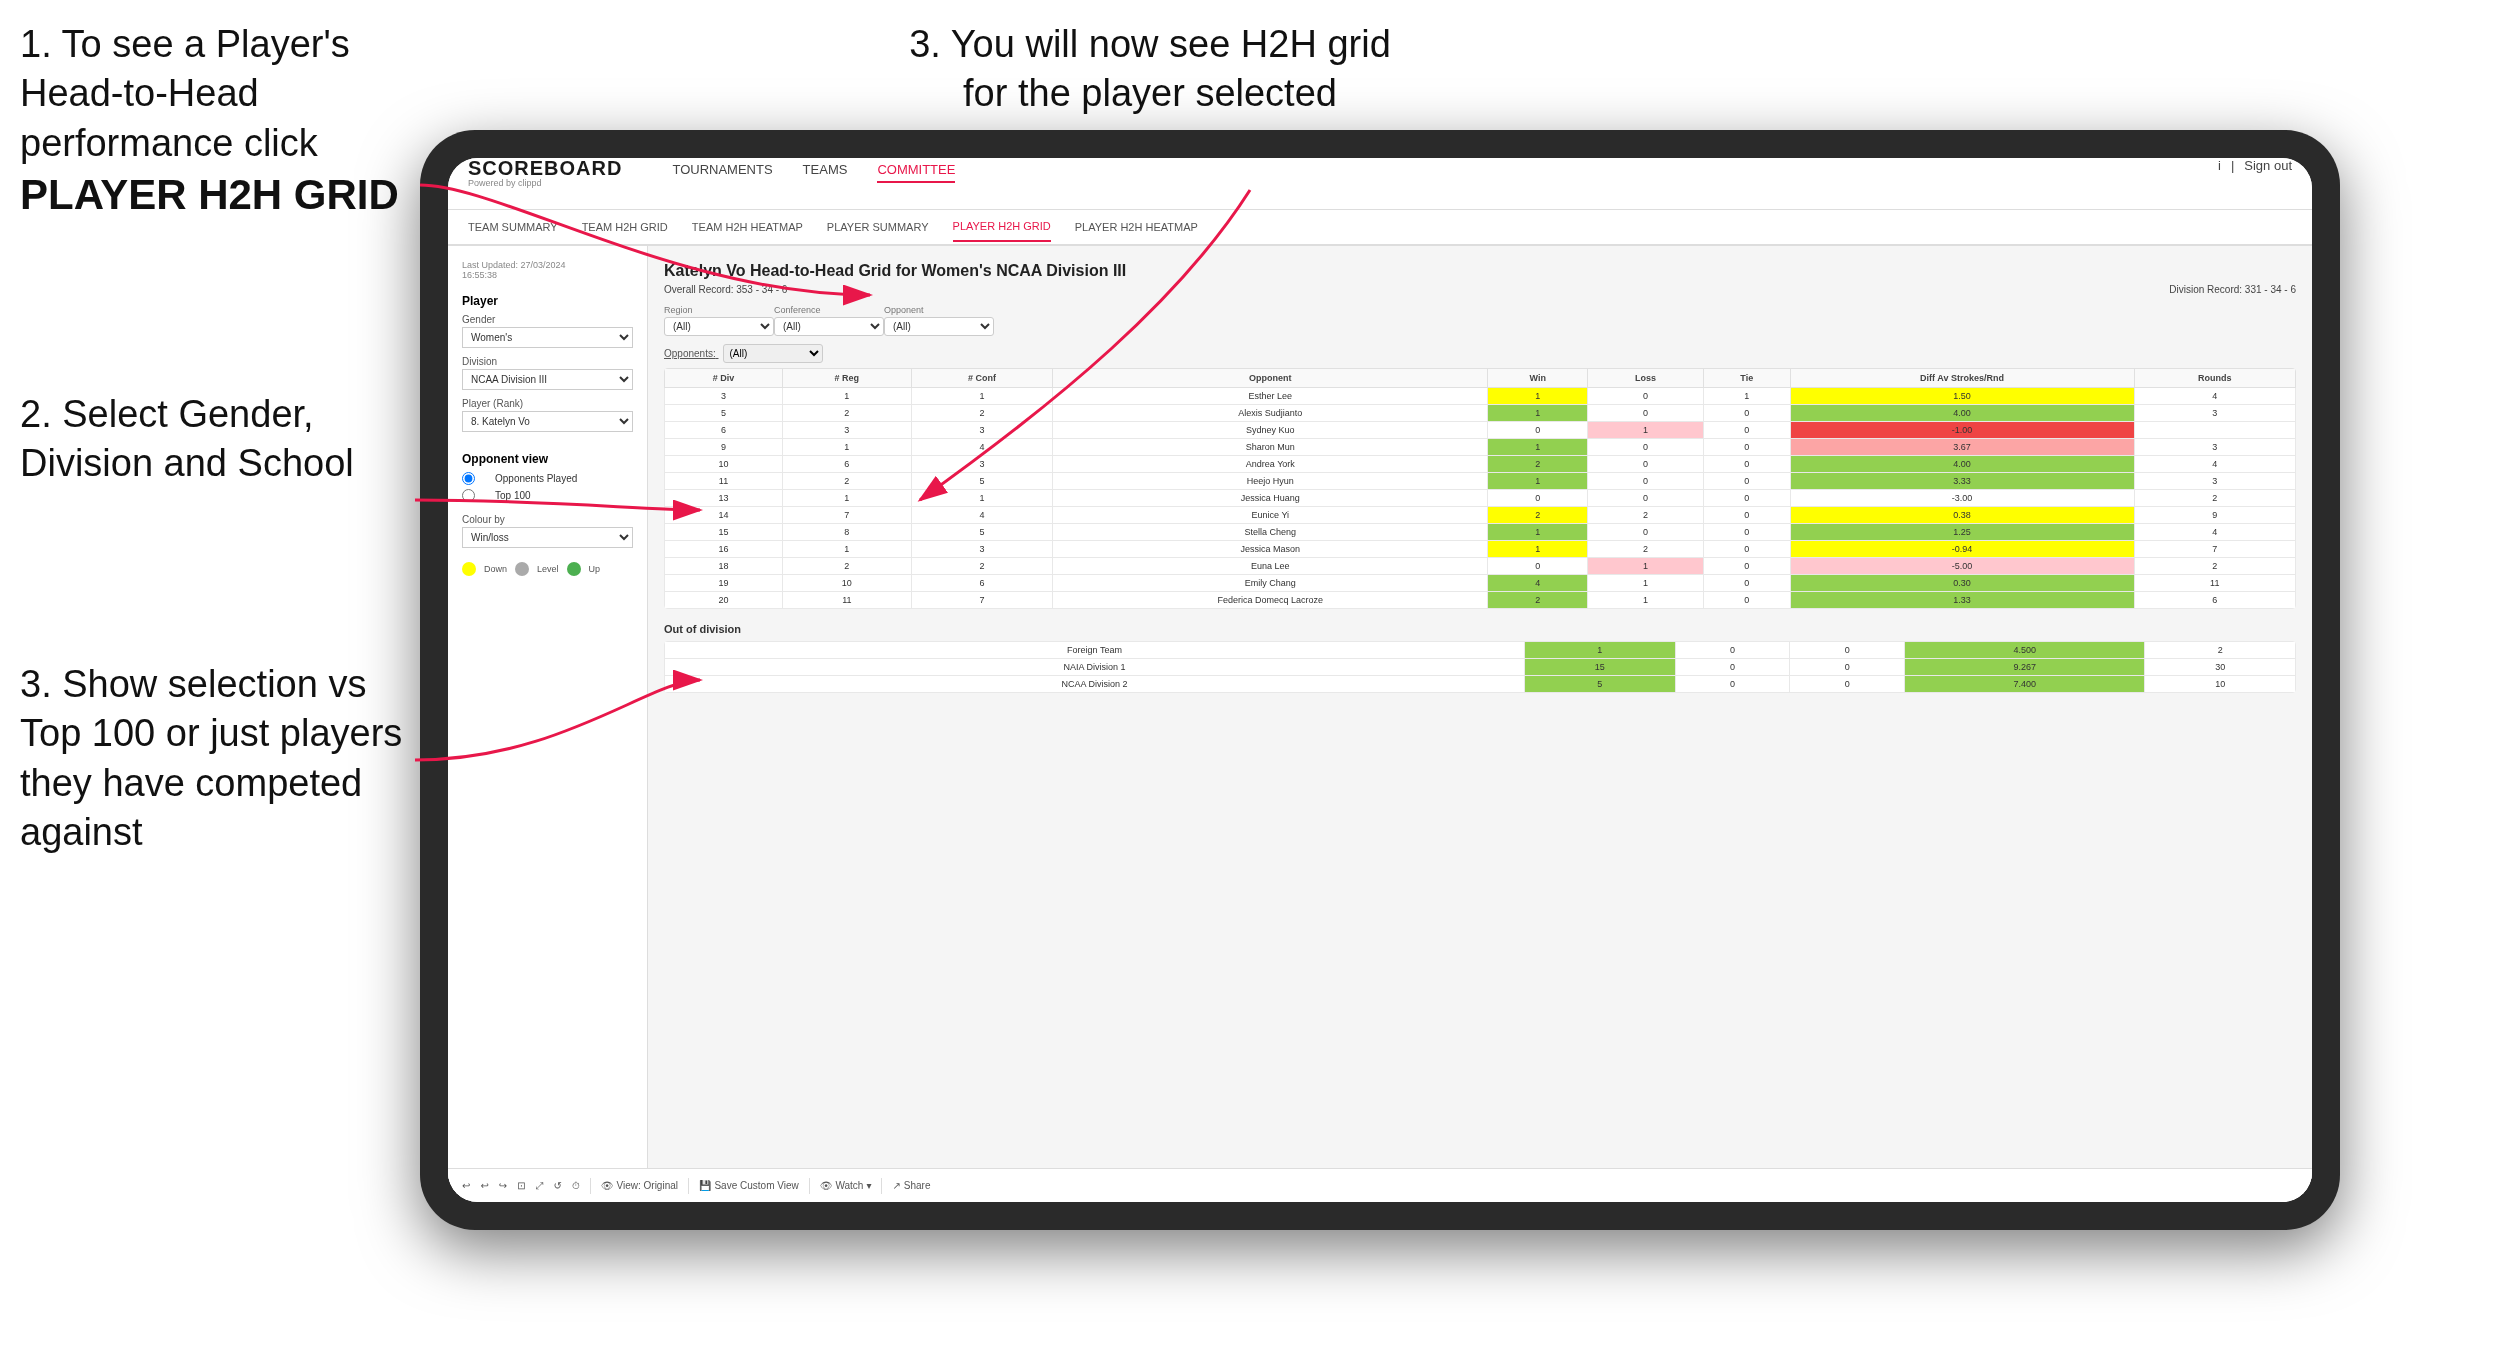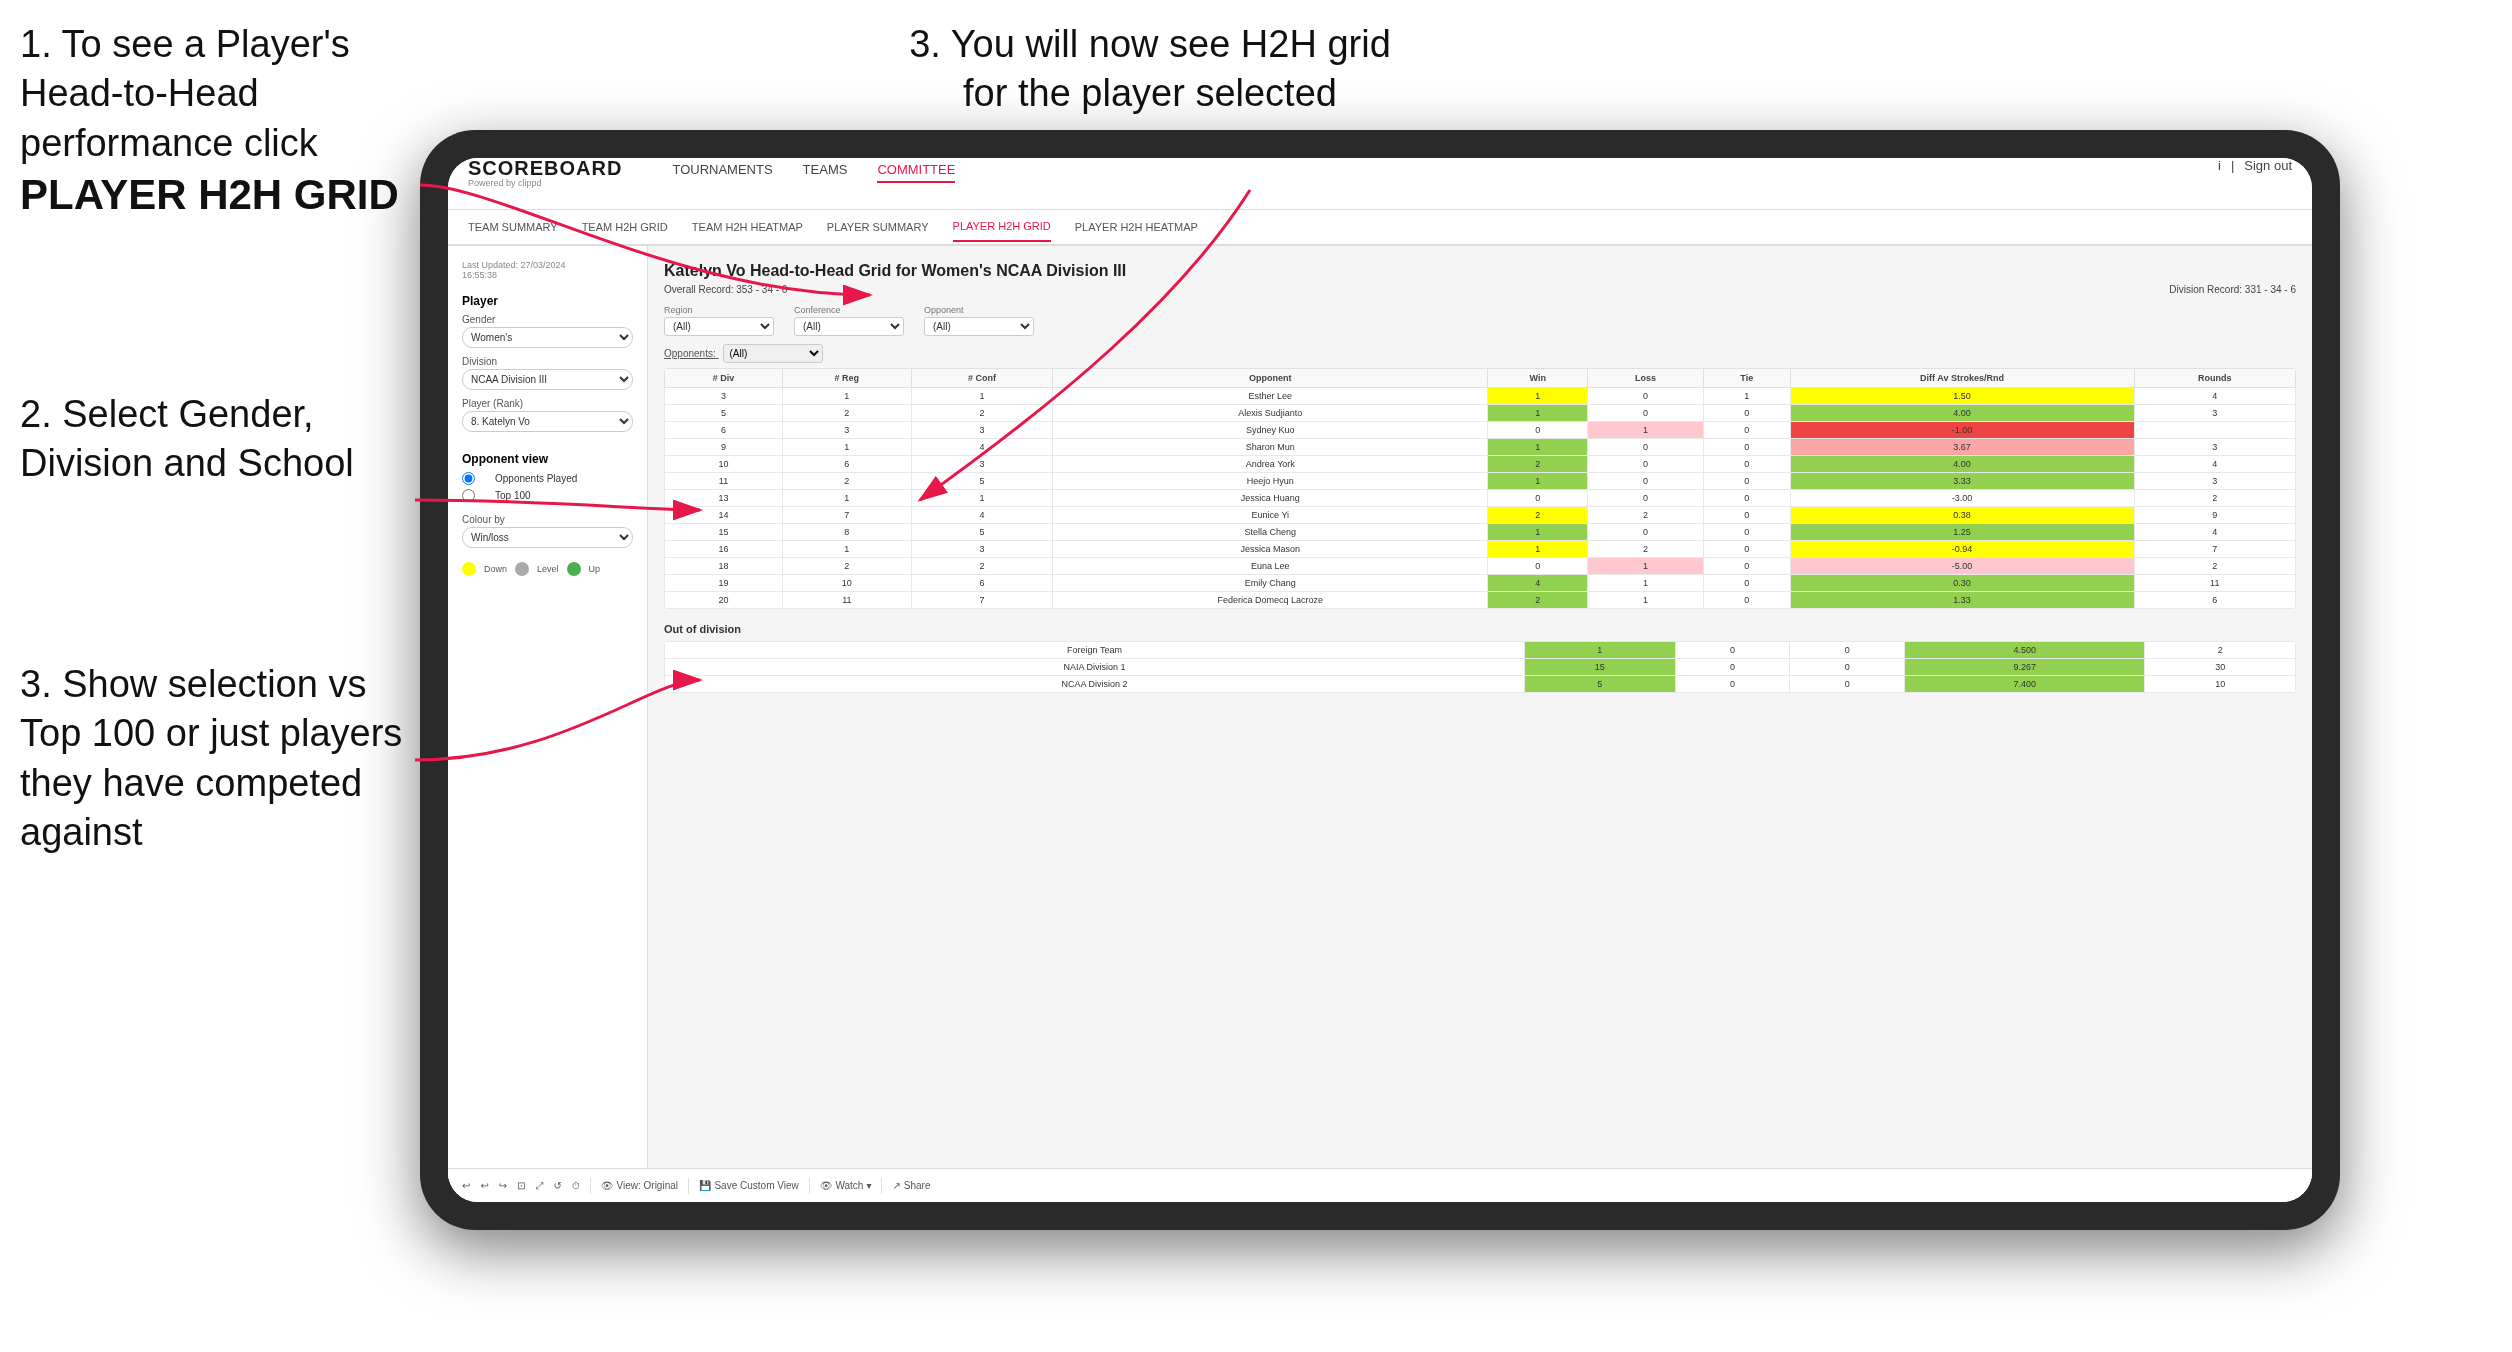--- a/index.html
+++ b/index.html
@@ -180,21 +180,21 @@
     .panel-label {
       font-size: 10px;
       color: #555;
       margin-bottom: 2px;
     }
     .panel-select {
       width: 100%;
       font-size: 10px;
       padding: 3px 4px;
       border: 1px solid #ccc;
-      border-radius: 10px;
+      border-radius: 0;
       background: #fff;
       margin-bottom: 8px;
       color: #333;
     }
     .opponent-view-section {
       margin-top: 12px;
     }
     .radio-group {
       display: flex;
       flex-direction: column;
@@ -457,21 +457,21 @@
         <div class="h2h-title">Katelyn Vo Head-to-Head Grid for Women's NCAA Division III</div>
         <div class="records-row">
           <span>
             <span>Overall Record:</span>&nbsp;<span>353 - 34 - 6</span>
           </span>
           <span>
             <span>Division Record:</span>&nbsp;<span>331 - 34 - 6</span>
           </span>
         </div>
 
-        <div style="display:flex; align-items:flex-start; gap:20px; margin-bottom:8px; font-size:10px;">
+        <div style="display:flex; align-items:flex-start; margin-bottom:8px; font-size:10px;">
           <div>
             <div class="filter-label">Region</div>
             <select class="filter-select">
               <option>(All)</option>
             </select>
           </div>
           <div>
             <div class="filter-label">Conference</div>
             <select class="filter-select">
               <option>(All)</option>

